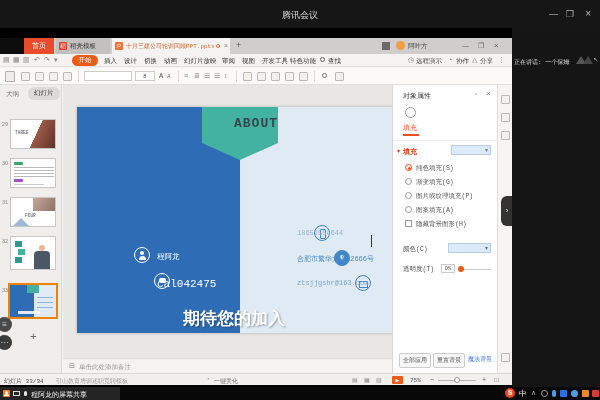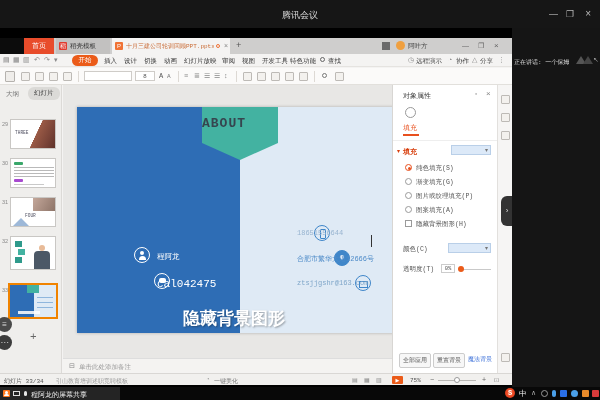--- a/index.html
+++ b/index.html
@@ -179,32 +179,32 @@
     </div>
 
     <div class="abs" style="left:63px;top:47px;width:329px;height:273px;background:#e8e7e5;">
 
       <div class="abs" style="left:14px;top:22px;width:318px;height:226px;background:#fff;box-shadow:0 0 3px rgba(0,0,0,.25);overflow:hidden;">
         <div class="abs" style="left:0;top:0;width:163px;height:226px;background:#2e6db5;"></div>
         <div class="abs" style="left:163px;top:0;width:155px;height:226px;background:#dfeaf5;"></div>
 
         
         <div class="abs" style="left:125px;top:0;width:76px;height:36px;background:#43b2a1;">
-          <span class="abs txt" style="left:0;right:0;top:9px;text-align:left;font-size:13px;font-weight:bold;color:#36454f;letter-spacing:1px;">ABOUT</span>
+          <span class="abs txt" style="left:0;right:0;top:9px;text-align:right;font-size:13px;font-weight:bold;color:#36454f;letter-spacing:1px;">ABOUT</span>
         </div>
         <div class="abs" style="left:125px;top:36px;width:0;height:0;border-left:38px solid transparent;border-right:38px solid transparent;border-top:17px solid #43b2a1;"></div>
 
         
         <span class="ic-person abs" style="left:57px;top:140px;"></span>
         <span class="abs txt" style="left:80px;top:145px;font-size:7.5px;color:#fff;">程阿龙</span>
         <span class="ic-chat abs" style="left:57px;top:166px;"></span>
         <span class="abs txt" style="left:80px;top:171px;font-size:11px;color:#fff;text-align:center;">cal042475</span>
 
         
-        <span class="abs txt" style="left:106px;top:200px;font-size:17px;font-weight:bold;color:#fff;text-shadow:1px 1px 2px rgba(0,0,0,.35);">隐藏背景图形</span>
+        <span class="abs txt" style="left:106px;top:200px;font-size:17px;font-weight:bold;color:#fff;text-shadow:1px 1px 2px rgba(0,0,0,.35);">期待您的加入</span>
 
         
         <span class="bic phone abs" style="left:196px;top:118px;"></span>
         <span class="abs txt" style="left:220px;top:122px;font-size:7px;color:#98b4d0;">18651556644</span>
         <span class="bic pin abs" style="left:196px;top:143px;"></span>
         <span class="abs txt" style="left:220px;top:147px;font-size:7px;color:#4f8cc9;">合肥市繁华大道12666号</span>
         <span class="bic mail abs" style="left:196px;top:168px;"></span>
         <span class="abs txt" style="left:220px;top:172px;font-size:7px;color:#7fa6c9;">ztsjjgshr@163.com</span>
 
         

